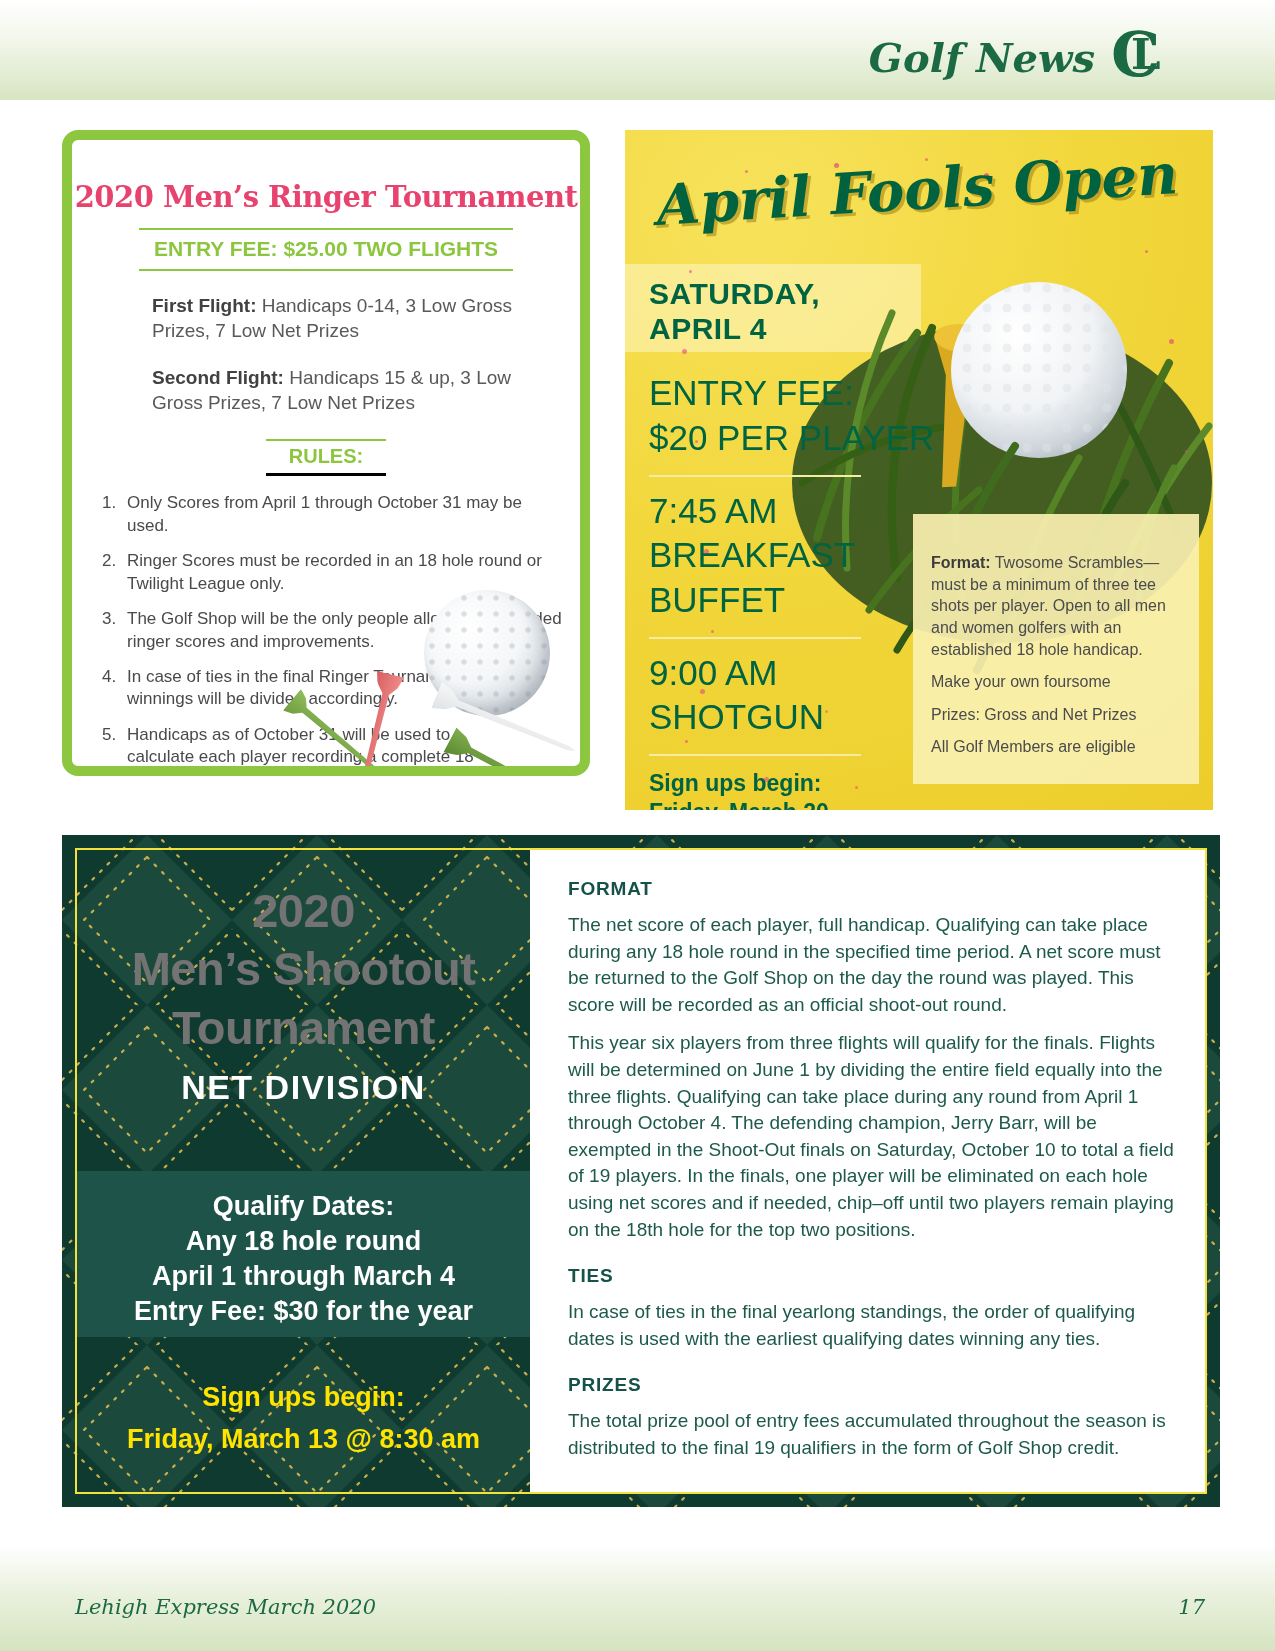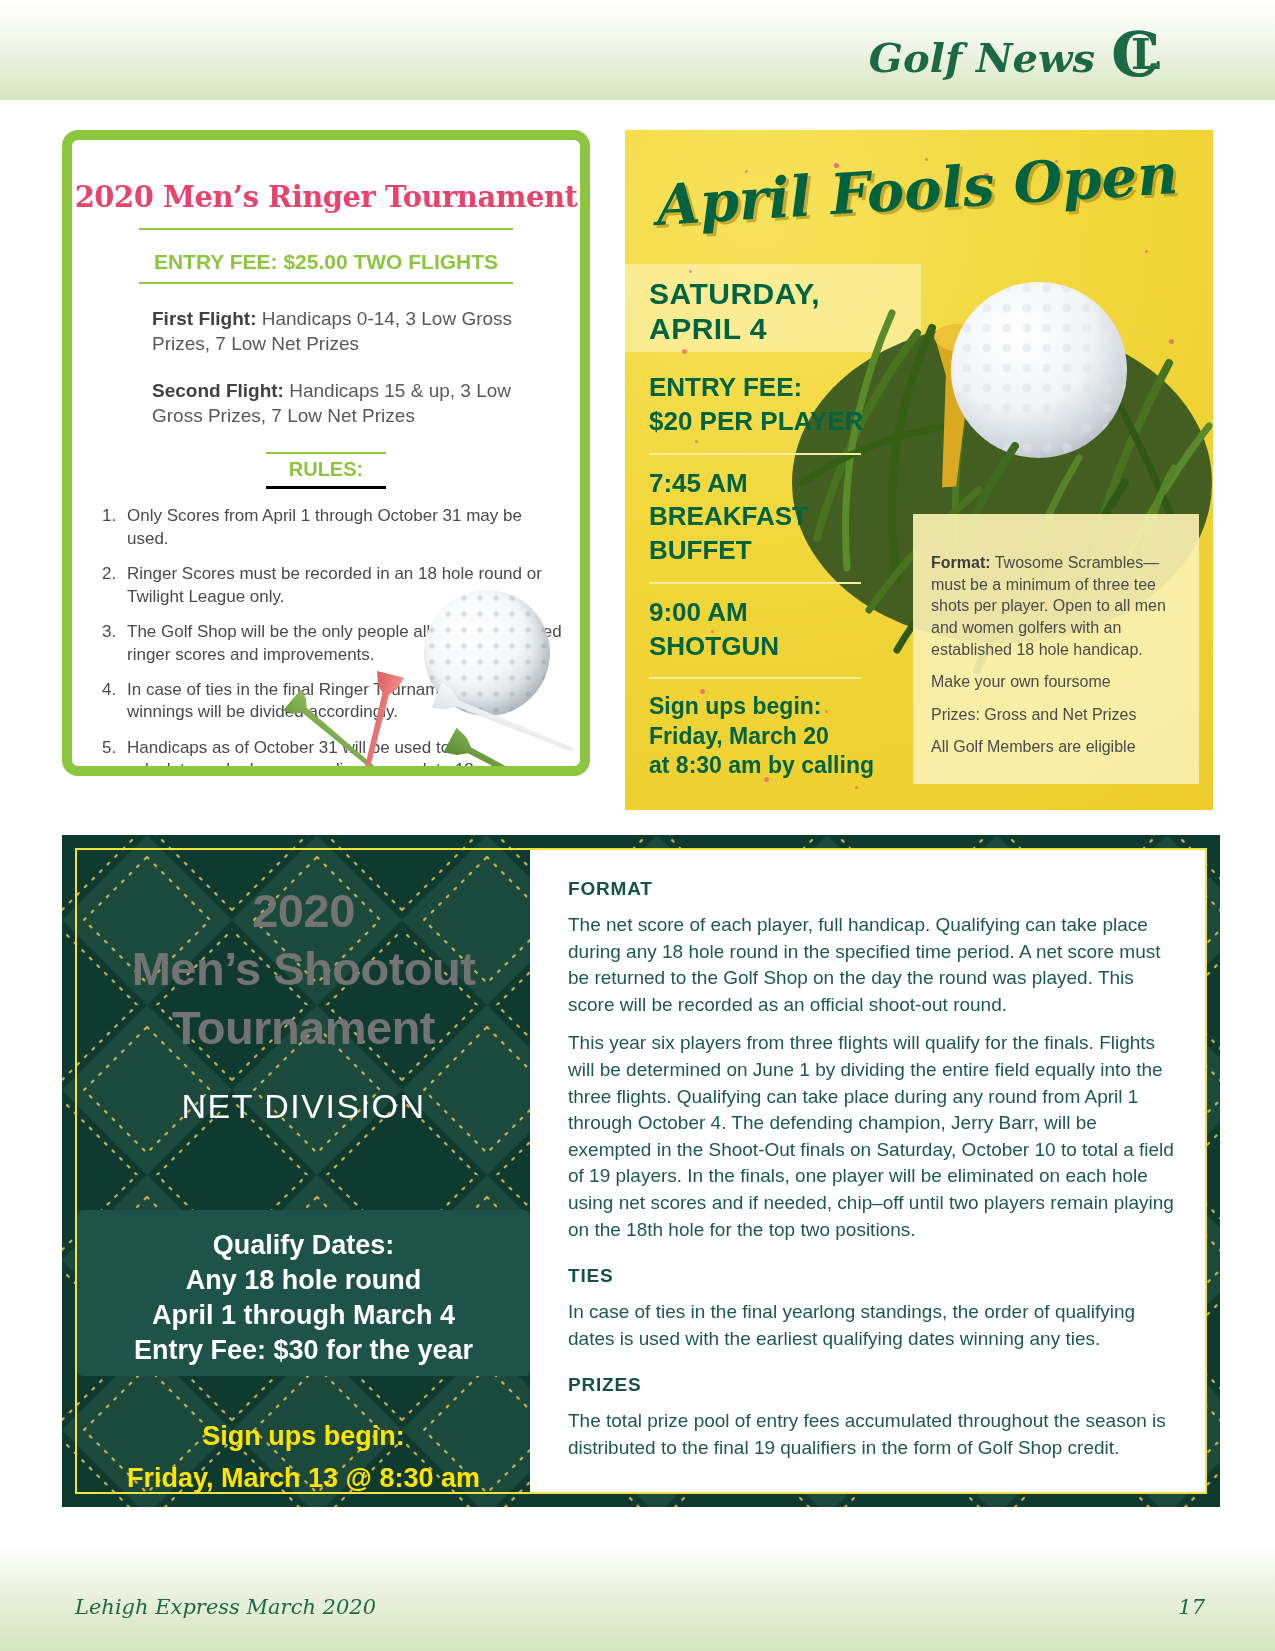--- a/index.html
+++ b/index.html
@@ -15,21 +15,21 @@
           font-family:"DejaVu Serif",serif; font-weight:bold; }
   .logo .c { position:absolute; left:0; top:-4px; font-size:62px; }
   .logo .l { position:absolute; left:20px; top:8px; font-size:42px; }
 
   
   .ringer { position:absolute; left:62px; top:130px; width:528px; height:646px; background:#fff;
             border:10px solid #8dc63f; border-radius:16px; overflow:hidden; }
   .ringer-title { margin-top:40px; text-align:center; font-family:"DejaVu Serif",serif;
                   font-weight:bold; font-size:29px; color:#e8426e; letter-spacing:-0.5px; }
   .entryfee { margin:14px auto 0; width:374px; border-top:2px solid #8dc63f; border-bottom:2px solid #8dc63f;
-              padding:20px 0 8px; text-align:center; color:#8cc63e; font-weight:bold; font-size:21px; }
+              padding:7px 0 8px; text-align:center; color:#8cc63e; font-weight:bold; font-size:21px; }
   .flight { margin:22px 0 0 80px; width:368px; font-size:19px; line-height:1.32; color:#58595b; }
   .flight b { color:#414042; }
   .rules-head { margin:24px auto 0; width:120px; border-top:2px solid #8dc63f; border-bottom:3px solid #000000;
                 padding:4px 0 5px; text-align:center; color:#8cc63e; font-weight:bold; font-size:20px; }
   .rules { margin:16px 16px 0 30px; }
   .rule { position:relative; margin-bottom:13px; font-size:17px; line-height:1.32; color:#4a4a4c; padding-left:25px; }
   .rule .num { position:absolute; left:0; }
   .rule-5 { max-width:372px; }
   .ringer-ball { position:absolute; right:30px; top:450px; width:126px; height:126px; border-radius:50%;
     background-image:
@@ -46,21 +46,21 @@
 
   
   .af { position:absolute; left:625px; top:130px; width:588px; height:680px; overflow:hidden;
         background:radial-gradient(circle at 22% 12%, #f7e25c 0%, #f2d73b 45%, #eccd2b 100%); }
   .af-title { position:absolute; left:0; right:4px; top:26px; text-align:center; z-index:2;
               font-family:"DejaVu Serif",serif; font-style:italic; font-weight:bold; font-size:56px;
               color:#00623e; transform:rotate(-3.5deg); text-shadow:3px 3px 0 rgba(150,118,10,0.5); }
   .af-band { position:absolute; left:0; top:134px; width:296px; height:88px; background:rgba(255,250,212,0.5); }
   .af-col { position:absolute; left:24px; top:146px; width:286px; color:#006341; z-index:2; }
   .af-date { font-size:30px; font-weight:800; line-height:1.17; letter-spacing:0.5px; }
-  .af-big  { font-size:26px; font-weight:700; line-height:1.22; margin-top:2px; }
+  .af-big  { font-size:35px; font-weight:400; line-height:1.22; margin-top:2px; }
   .af-med  { font-size:23px; font-weight:bold; line-height:1.28; }
   .af-gap1 { margin-top:26px; }
   .af-hr { width:212px; border:none; border-top:2px solid #f6edA2; margin:15px 0 13px; }
   .af-space { height:14px; }
   .af-photo { position:absolute; right:0; top:148px; width:436px; height:540px; z-index:1; }
   .af-format { position:absolute; right:14px; bottom:26px; width:286px; z-index:3;
                background:rgba(250,240,176,0.92); padding:38px 18px 18px; font-size:16px;
                line-height:1.35; color:#4b4b4d; }
   .af-format p { margin-bottom:11px; }
   .af-format p:last-child { margin-bottom:8px; }
@@ -78,22 +78,22 @@
       86px 500px 0 0 rgba(231,70,122,.6), 76px 560px 0 1px rgba(231,70,122,.6),
       60px 610px 0 0 rgba(231,70,122,.6), 140px 648px 0 1px rgba(231,70,122,.6),
       230px 656px 0 0 rgba(231,70,122,.55), 200px 580px 0 0 rgba(231,70,122,.5); }
 
   
   .shootout { position:absolute; left:62px; top:835px; width:1158px; height:672px; overflow:hidden; }
   .argyle-svg { position:absolute; inset:0; }
   .shootout-borderline { position:absolute; inset:13px; border:2px solid #f3e13c; z-index:4; pointer-events:none; }
   .shootout-left { position:absolute; left:15px; top:15px; width:453px; bottom:15px; z-index:2; text-align:center; }
   .sh-title { margin-top:32px; font-size:47px; font-weight:800; color:#737373; line-height:1.24; letter-spacing:-0.5px; }
-  .sh-division { margin-top:30px; font-size:34px; font-weight:400; color:#ffffff; letter-spacing:1.5px; }
-  .sh-band { margin-top:84px; background:#1d5348; padding:18px 10px 8px;border-radius:6px; }
+  .sh-division { margin-top:11px; font-size:34px; font-weight:700; color:#ffffff; letter-spacing:1.5px; }
+  .sh-band { margin-top:64px; background:#1d5348; padding:18px 10px 8px; }
   .sh-band div { color:#ffffff; font-size:27px; font-weight:800; line-height:1.3; }
   .sh-signup { margin-top:40px; color:#ffe400; font-size:27px; font-weight:800; line-height:1.55; }
   .shootout-right { position:absolute; left:468px; top:15px; right:15px; bottom:15px; background:#ffffff;
                     z-index:2; padding:28px 30px 0 38px; color:#1d5a4c; }
   .shootout-right h3 { font-size:19px; font-weight:800; letter-spacing:0.8px; color:#15524a; margin-top:22px; }
   .shootout-right h3:first-child { margin-top:0; }
   .shootout-right p { font-size:19px; line-height:1.4; margin-top:12px; color:#1d5a4c; }
 
   
   .footer { position:absolute; left:0; right:0; bottom:0; height:106px;

